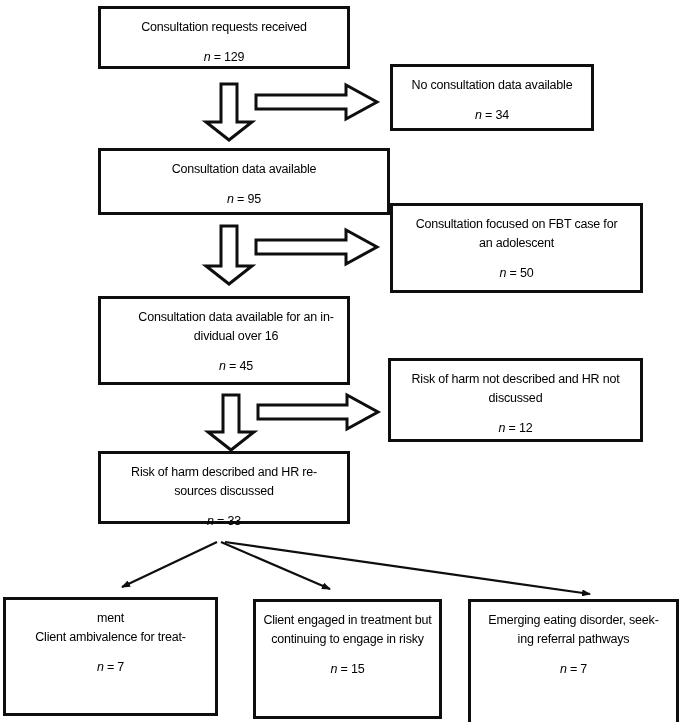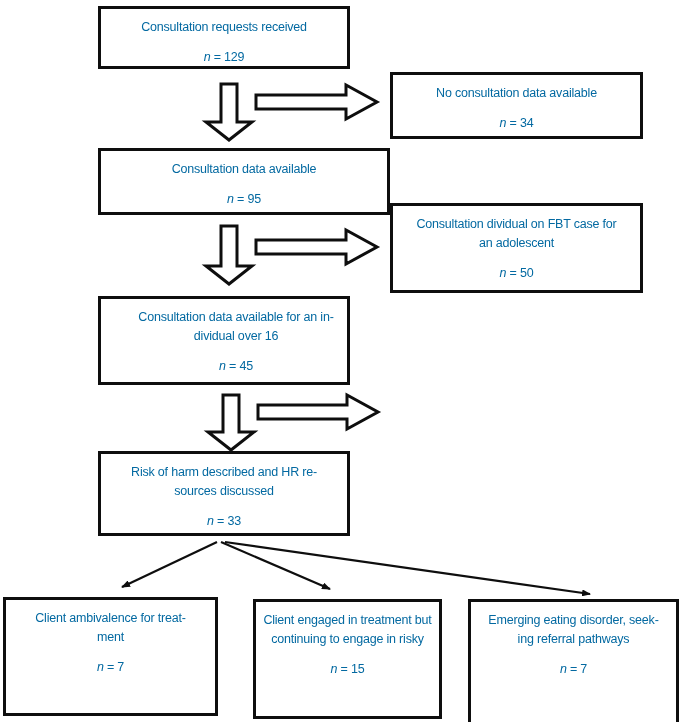--- a/index.html
+++ b/index.html
@@ -3,35 +3,35 @@
 <meta charset="utf-8">
 <style>
   html,body { margin:0; padding:0; background:#ffffff; }
   #stage {
     position:relative; width:685px; height:722px; background:#ffffff;
     font-family:"Liberation Sans", sans-serif; overflow:hidden;
   }
   .box {
     position:absolute; box-sizing:border-box;
     border:3px solid #0e0e0e; background:#ffffff;
-    text-align:center; color:#0369a1;
+    text-align:center; color:#000000;
     font-size:12.5px; line-height:19px; letter-spacing:-0.2px;
     padding-top:9px;
   }
   .ln { white-space:nowrap; }
   .ln:empty { display:none; }
   .nline { margin-top:11px; white-space:nowrap; }
   .nvar { font-style:italic; }
   
   #box-requests        { left:98px;  top:6px;   width:252px; height:63px; }
   #box-data-available  { left:98px;  top:148px; width:292px; height:67px; }
   #box-over16          { left:98px;  top:296px; width:252px; height:89px;padding-left:24px; }
-  #box-risk-described  { left:98px;  top:451px; width:252px; height:85px; }
+  #box-risk-described  { left:98px;  top:451px; width:252px; height:73px; }
   
-  #box-no-data         { left:390px; top:72px;  width:253px; height:67px; }
+  #box-no-data         { left:390px; top:64px;  width:204px; height:67px; }
   #box-fbt             { left:390px; top:203px; width:253px; height:90px; }
   #box-risk-not        { left:388px; top:358px; width:255px; height:84px; }
   
   #box-ambivalence     { left:3px;   top:597px; width:215px; height:119px; }
   #box-risky           { left:233px; top:599px; width:189px; height:120px;margin-left:20px; }
   #box-referral        { left:468px; top:599px; width:211px; height:152px; }
   #arrow-layer { position:absolute; left:0; top:0; width:685px; height:722px; pointer-events:none; }
 </style>
 </head>
 <body>
@@ -82,29 +82,34 @@
     <div class="nline"><span class="nvar">n</span><span> = 33</span></div>
   </div>
 
   <div class="box" id="box-no-data">
     <div class="ln">No consultation data available</div>
 
     <div class="nline"><span class="nvar">n</span><span> = 34</span></div>
   </div>
 
   <div class="box" id="box-fbt">
-    <div class="ln">Consultation dividual on FBT case for</div>
+    <div class="ln">Consultation focused on FBT case for</div>
     <div class="ln">an adolescent</div>
     <div class="nline"><span class="nvar">n</span><span> = 50</span></div>
   </div>
 
+  <div class="box" id="box-risk-not">
+    <div class="ln">Risk of harm not described and HR not</div>
+    <div class="ln">discussed</div>
+    <div class="nline"><span class="nvar">n</span><span> = 12</span></div>
+  </div>
 
   <div class="box" id="box-ambivalence">
+    <div class="ln">ment</div>
     <div class="ln">Client ambivalence for treat-</div>
-    <div class="ln">ment</div>
     <div class="nline"><span class="nvar">n</span><span> = 7</span></div>
   </div>
 
   <div class="box" id="box-risky">
     <div class="ln">Client engaged in treatment but</div>
     <div class="ln">continuing to engage in risky</div>
     <div class="nline"><span class="nvar">n</span><span> = 15</span></div>
   </div>
 
   <div class="box" id="box-referral">

